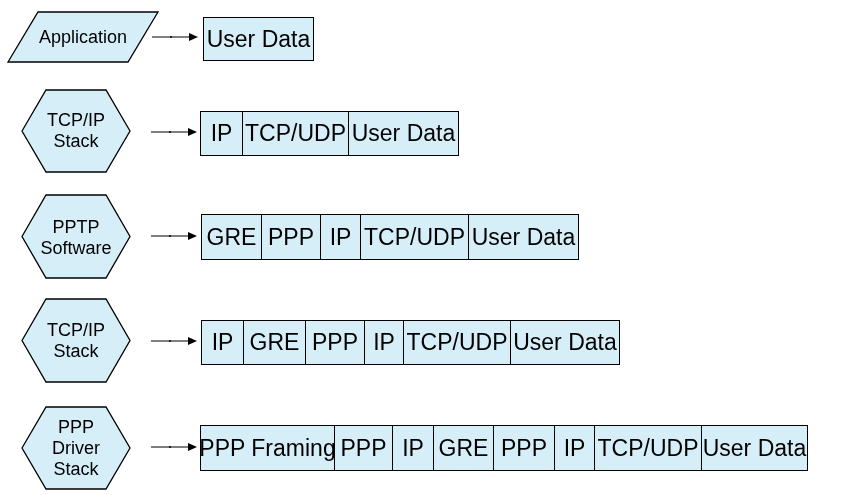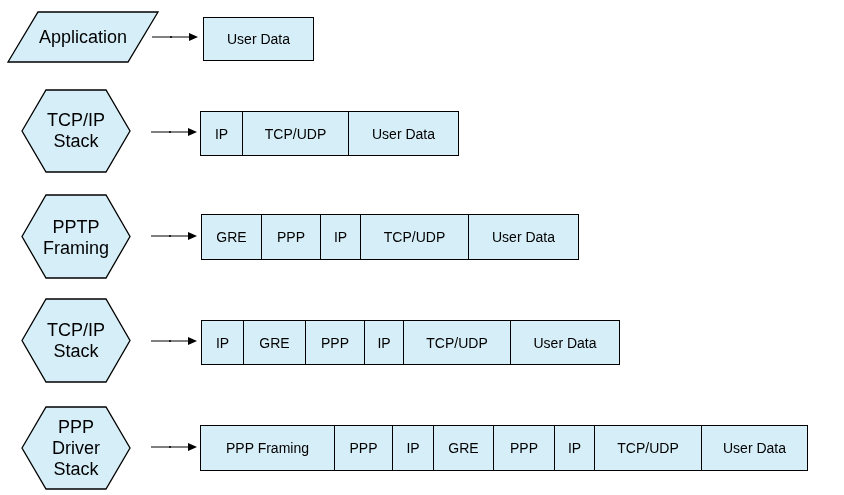--- a/index.html
+++ b/index.html
@@ -45,21 +45,21 @@
     display: flex;
     align-items: stretch;
     background: #d6eef8;
     border: 1.5px solid #000000;
     box-sizing: content-box;
   }
   .segment {
     display: flex;
     align-items: center;
     justify-content: center;
-    font-size: 14px;
+    font-size: 23px;
     white-space: nowrap;
     border-right: 1px solid #000000;
     box-sizing: border-box;
     flex: 0 0 auto;
   }
   .segment:last-child {
     border-right: none;
   }
 </style>
 </head>
@@ -100,21 +100,21 @@
       <div class="segment" style="width: 42px;">IP</div>
       <div class="segment" style="width: 106px;">TCP/UDP</div>
       <div class="segment" style="width: 109px;">User Data</div>
     </div>
     <div class="shape" style="left: 22px; top: 195px; width: 108px; height: 86px;">
       <svg width="114" height="89">
         <polygon points="3,44.5 27,3 87,3 111,44.5 87,86 27,86" fill="#d6eef8" stroke="#000000" stroke-width="1.3"></polygon>
       </svg>
       <div class="shape-label">
         <div class="shape-line">PPTP</div>
-        <div class="shape-line">Framing</div>
+        <div class="shape-line">Software</div>
       </div>
     </div>
     <svg class="arrow" width="46" height="12" style="left: 151px; top: 230px;">
       <line x1="0" y1="6" x2="38" y2="6" stroke="#000000" stroke-width="1"></line>
       <circle cx="19" cy="6" r="1" fill="#000000"></circle>
       <polygon points="37,2 46,6 37,10" fill="#000000"></polygon>
     </svg>
     <div class="packet" style="left: 201px; top: 214px; height: 44px;">
       <div class="segment" style="width: 60px;">GRE</div>
       <div class="segment" style="width: 59px;">PPP</div>

